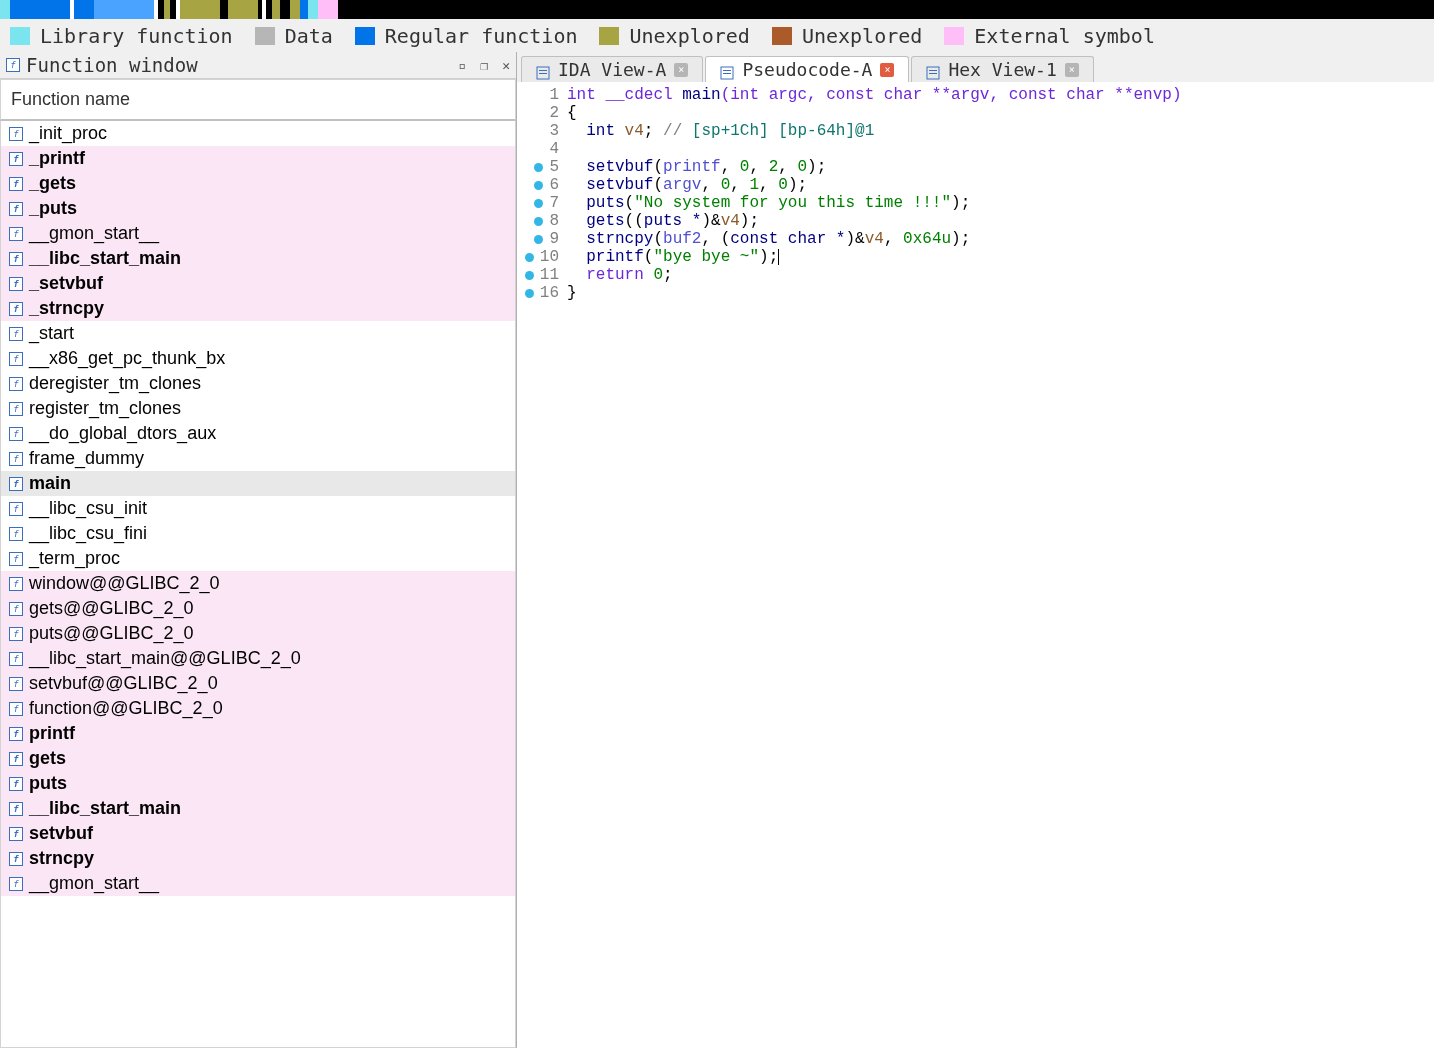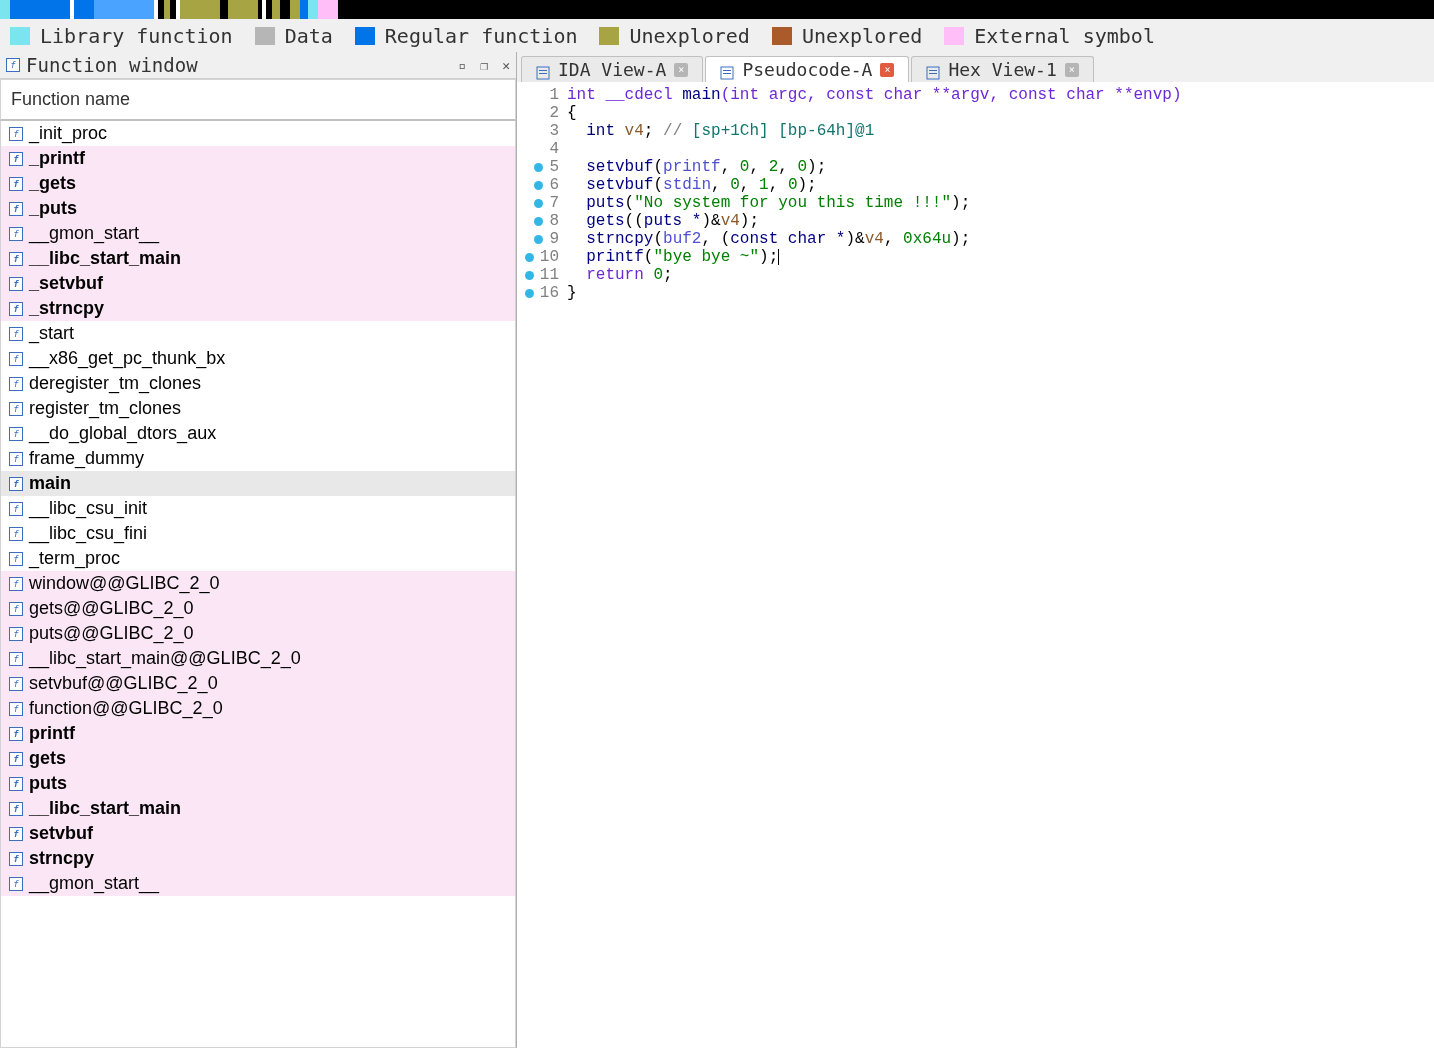--- a/index.html
+++ b/index.html
@@ -315,21 +315,21 @@
           <div class="ln">
             <span class="dot"></span>
             <span>16</span>
           </div>
         </div>
       <div class="codebody" id="codebody"><span class="kw">int __cdecl </span><span class="fn">main</span><span class="kw">(int argc, const char **argv, const char **envp)</span>
 {
   <span class="ty">int</span><span class="id"> v4</span>; <span class="cmt">// </span><span class="sref">[sp+1Ch] [bp-64h]@1</span>
 
   <span class="fn">setvbuf</span>(<span class="glb">printf</span>, <span class="num">0</span>, <span class="num">2</span>, <span class="num">0</span>);
-  <span class="fn">setvbuf</span>(<span class="glb">stdin</span>, <span class="num">0</span>, <span class="num">1</span>, <span class="num">0</span>);
+  <span class="fn">setvbuf</span>(<span class="glb">argv</span>, <span class="num">0</span>, <span class="num">1</span>, <span class="num">0</span>);
   <span class="fn">puts</span>(<span class="str">"No system for you this time !!!"</span>);
   <span class="fn">gets</span>((<span class="ty">puts *</span>)&amp;<span class="id">v4</span>);
   <span class="fn">strncpy</span>(<span class="glb">buf2</span>, (<span class="ty">const char *</span>)&amp;<span class="id">v4</span>, <span class="num">0x64u</span>);
   <span class="fn">printf</span>(<span class="str">"bye bye ~"</span>);<span class="cursor"></span>
   <span class="kw">return </span><span class="num">0</span>;
 }
 </div>
     </div>
   </div>
 </div>

